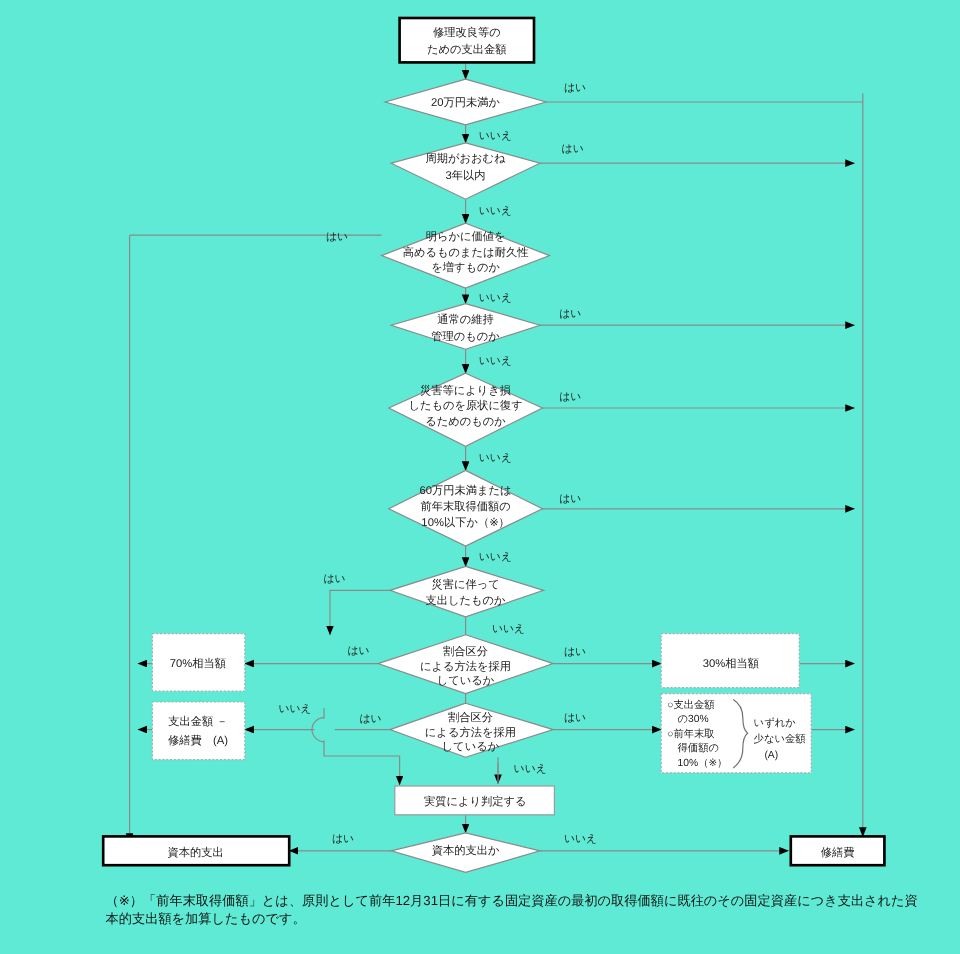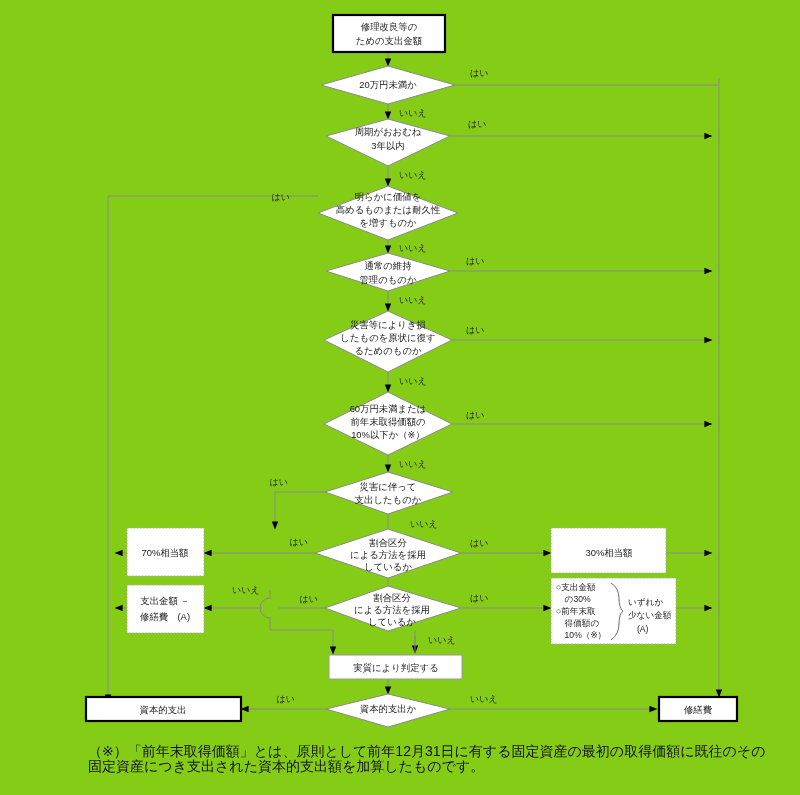--- a/index.html
+++ b/index.html
@@ -2,36 +2,36 @@
 <html><head>
 <meta charset="utf-8">
 <style>
   html,body{margin:0;padding:0;background:#ffffff;}
   body{
     width:800px;height:795px;
     font-family:"Liberation Sans","DejaVu Sans",sans-serif;
     color:#000;
     overflow:hidden;
   }
-  #stage{position:relative;width:800px;height:795px;background:#84cc16;}
+  #stage{position:relative;width:800px;height:795px;background:#5eead4;}
   svg#chart{position:absolute;left:0;top:0;width:800px;height:795px;}
   .line{stroke:#8a8a8a;stroke-width:1;fill:none;}
   .dia{fill:#ffffff;stroke:#8a8a8a;stroke-width:1;}
   .boxthick{fill:#ffffff;stroke:#000000;stroke-width:2.2;}
   .boxthin{fill:#ffffff;stroke:#9a9a9a;stroke-width:1;}
   .boxdash{fill:#ffffff;stroke:#aaaaaa;stroke-width:1;stroke-dasharray:1.6 1.6;}
   .arrow{fill:#000000;}
   .brace{stroke:#6f6f6f;stroke-width:1;fill:none;}
   text{font-family:"Liberation Sans","DejaVu Sans",sans-serif;fill:#1a1a1a;}
   .t-node{font-size:9.4px;}
   .t-lbl{font-size:9px;fill:#222;}
   .t-small{font-size:8.6px;}
   .footnote{
     position:absolute;left:88px;top:744px;width:680px;
-    font-size:14px;line-height:15px;color:#111;
+    font-size:11px;line-height:15px;color:#111;
     font-family:"Liberation Sans","DejaVu Sans",sans-serif;
   }
 </style>
 </head>
 <body>
 
 <div id="stage">
 
 <svg id="chart" viewBox="0 0 800 795">
   <defs>

